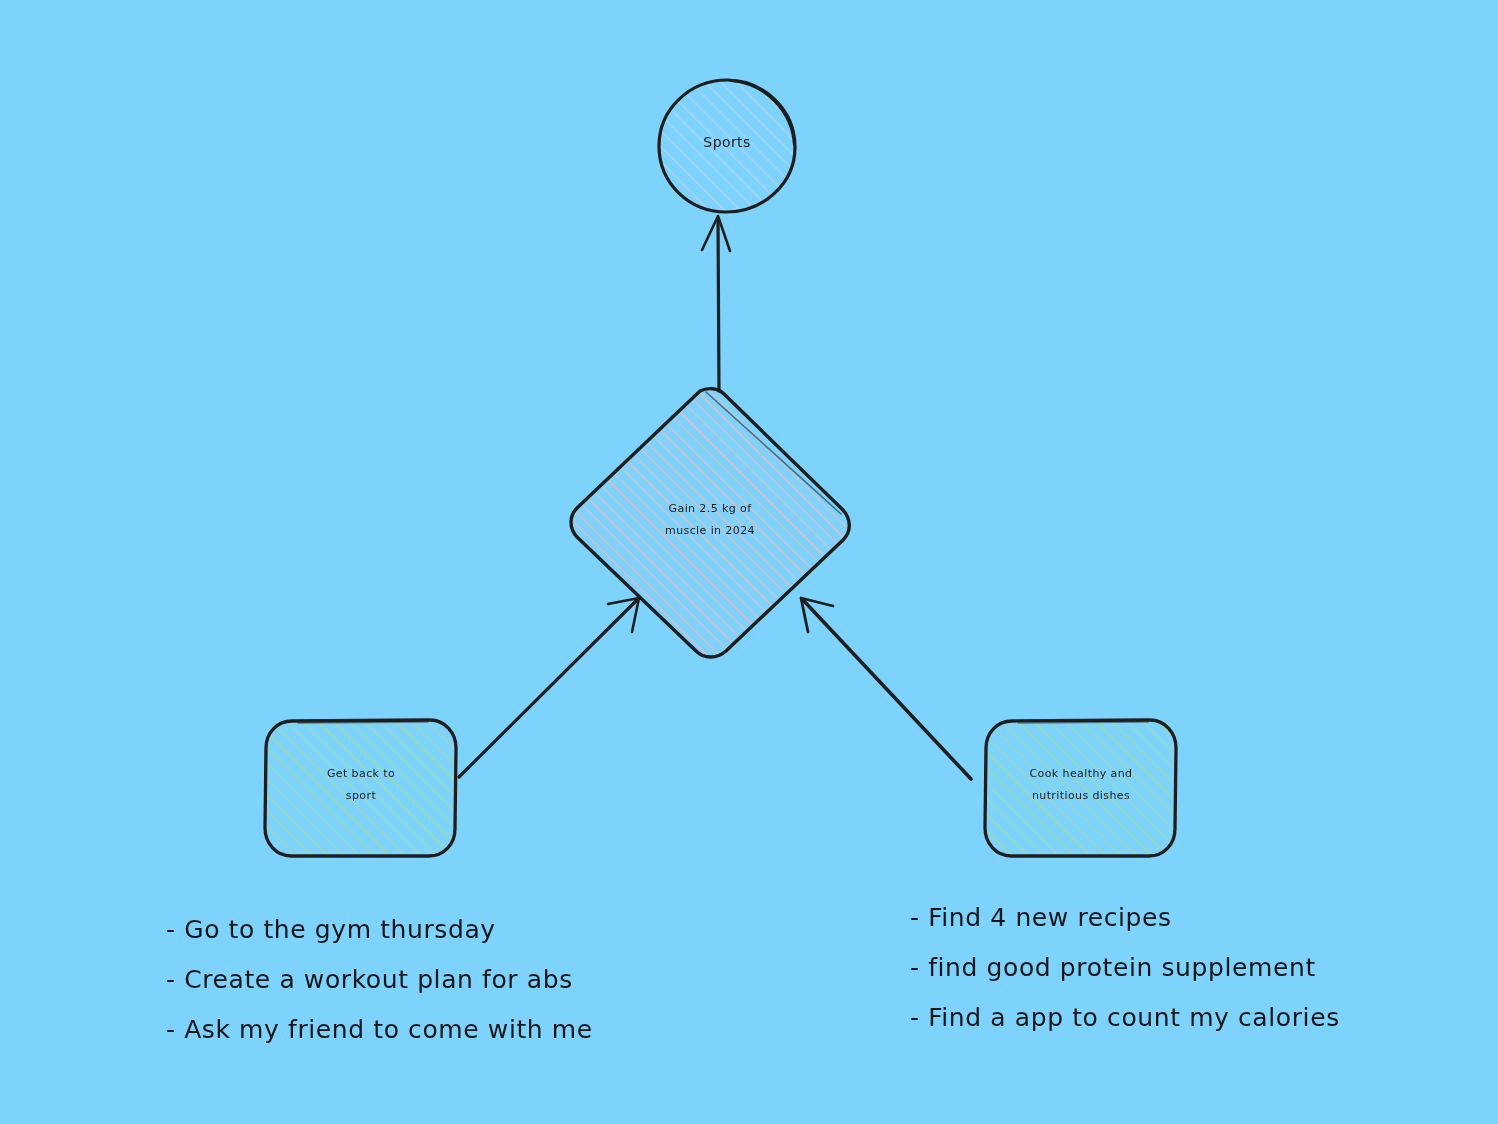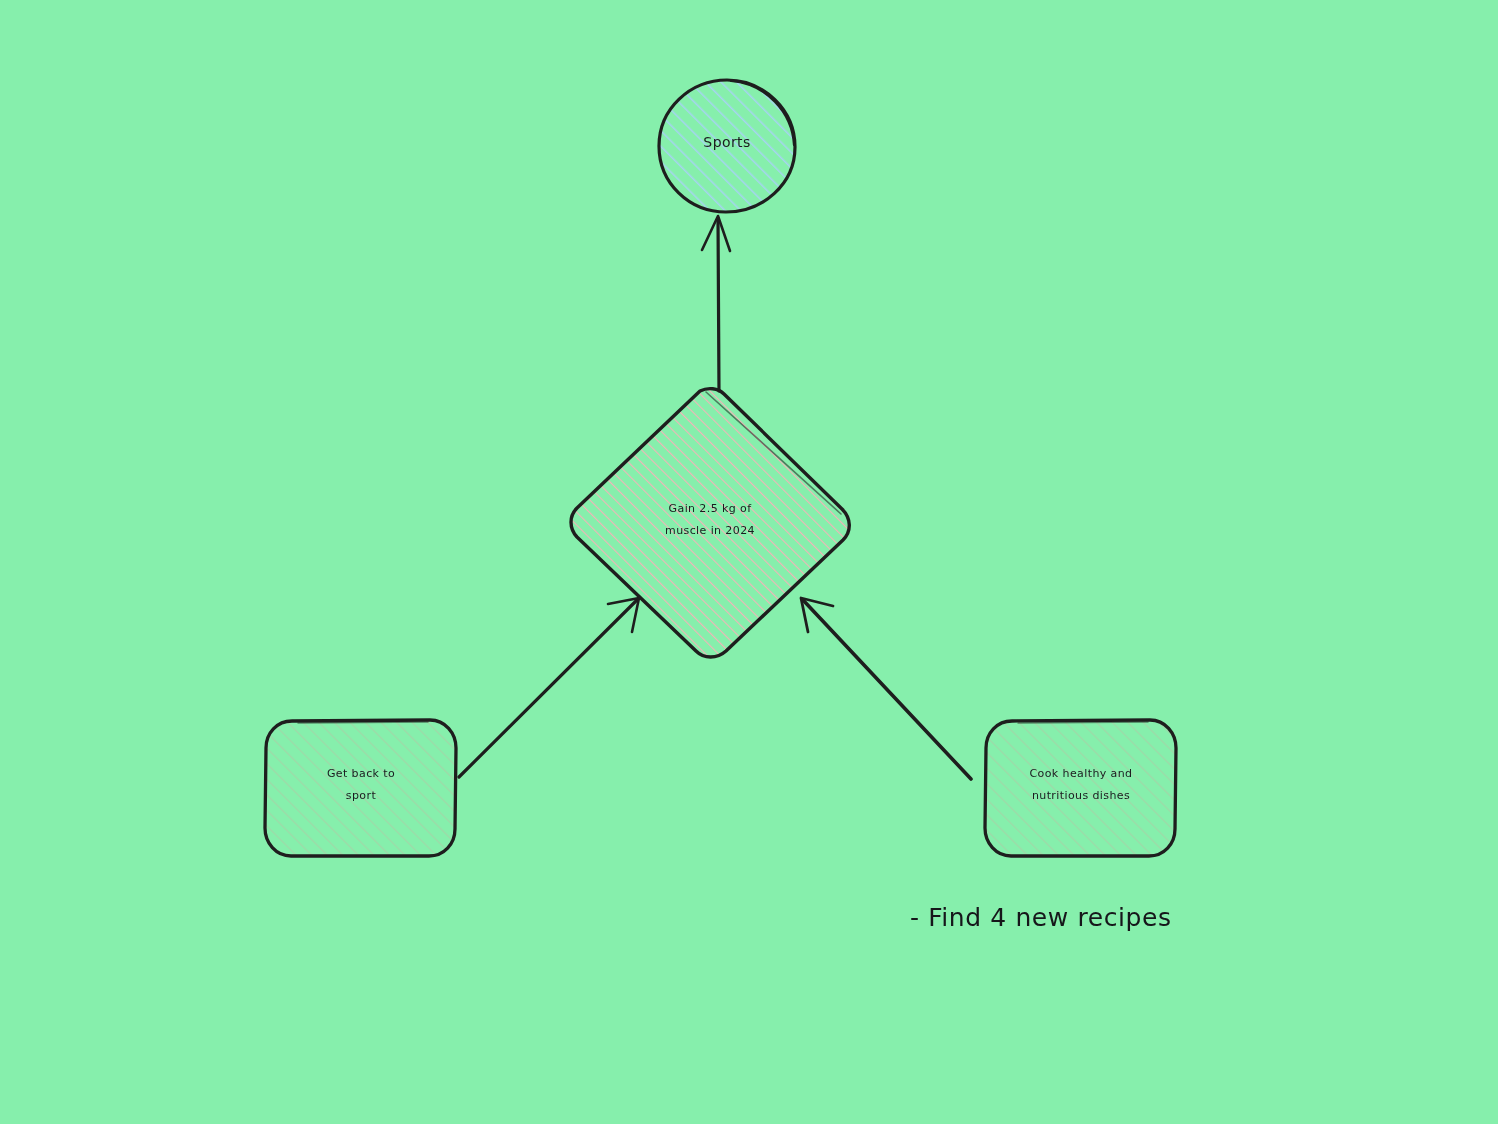--- a/index.html
+++ b/index.html
@@ -7,21 +7,21 @@
     padding: 0;
     background: #ffffff;
   }
   body {
     font-family: "DejaVu Sans", sans-serif;
   }
   #canvas {
     position: relative;
     width: 1498px;
     height: 1124px;
-    background: #86efac;
+    background: #7dd3fc;
     overflow: hidden;
   }
   .stage-svg {
     position: absolute;
     left: 0;
     top: 0;
     width: 1498px;
     height: 1124px;
   }
   .node-label {
@@ -155,18 +155,25 @@
 
   <div class="node-label" id="label-goal">Gain 2.5 kg of
 muscle in 2024</div>
 
   <div class="node-label" id="label-right-box">Cook healthy and
 nutritious dishes</div>
 
   <div class="node-label" id="label-left-box">Get back to
 sport</div>
 
+  <div class="task-list" id="tasks-left">
+    <div class="task-item">- Go to the gym thursday</div>
+    <div class="task-item">- Create a workout plan for abs</div>
+    <div class="task-item">- Ask my friend to come with me</div>
+  </div>
 
   <div class="task-list" id="tasks-right">
     <div class="task-item">- Find 4 new recipes</div>
+    <div class="task-item">- find good protein supplement</div>
+    <div class="task-item">- Find a app to count my calories</div>
   </div>
 
 </div>
 
 </body></html>

